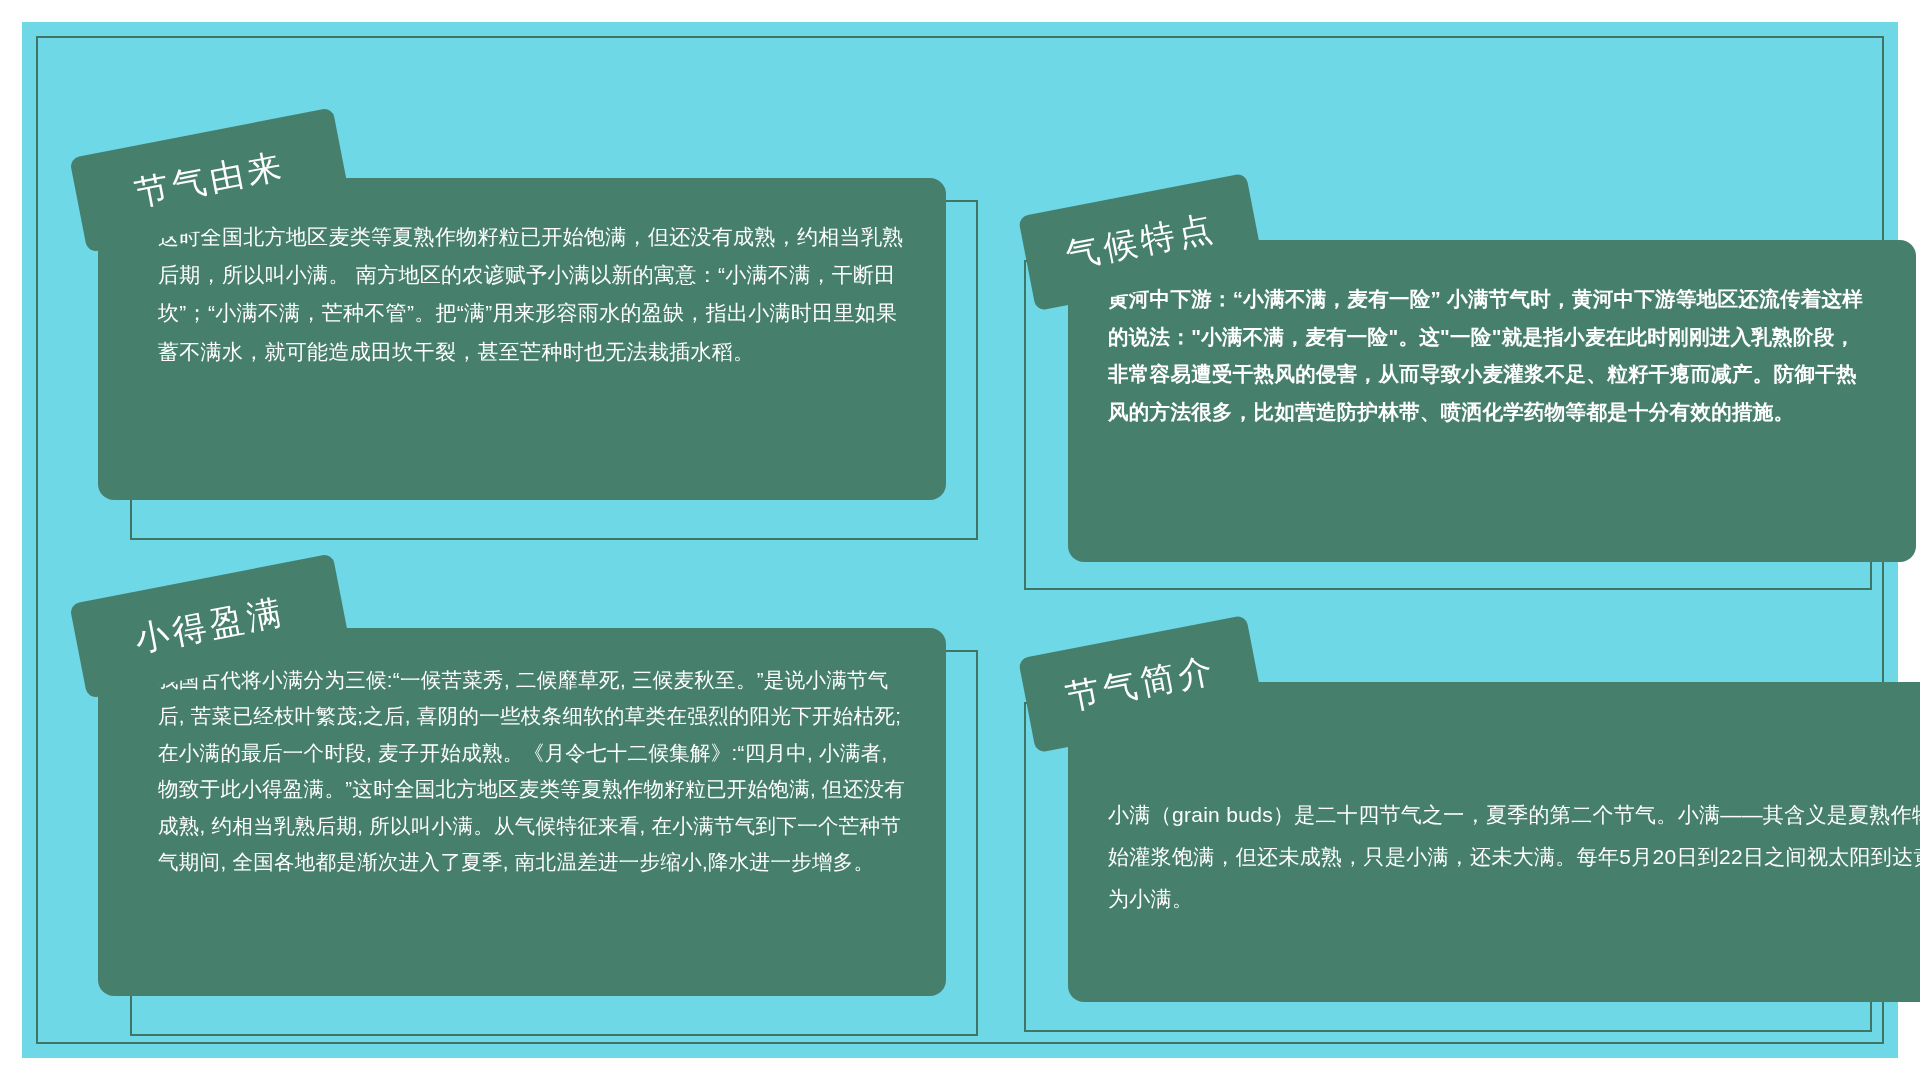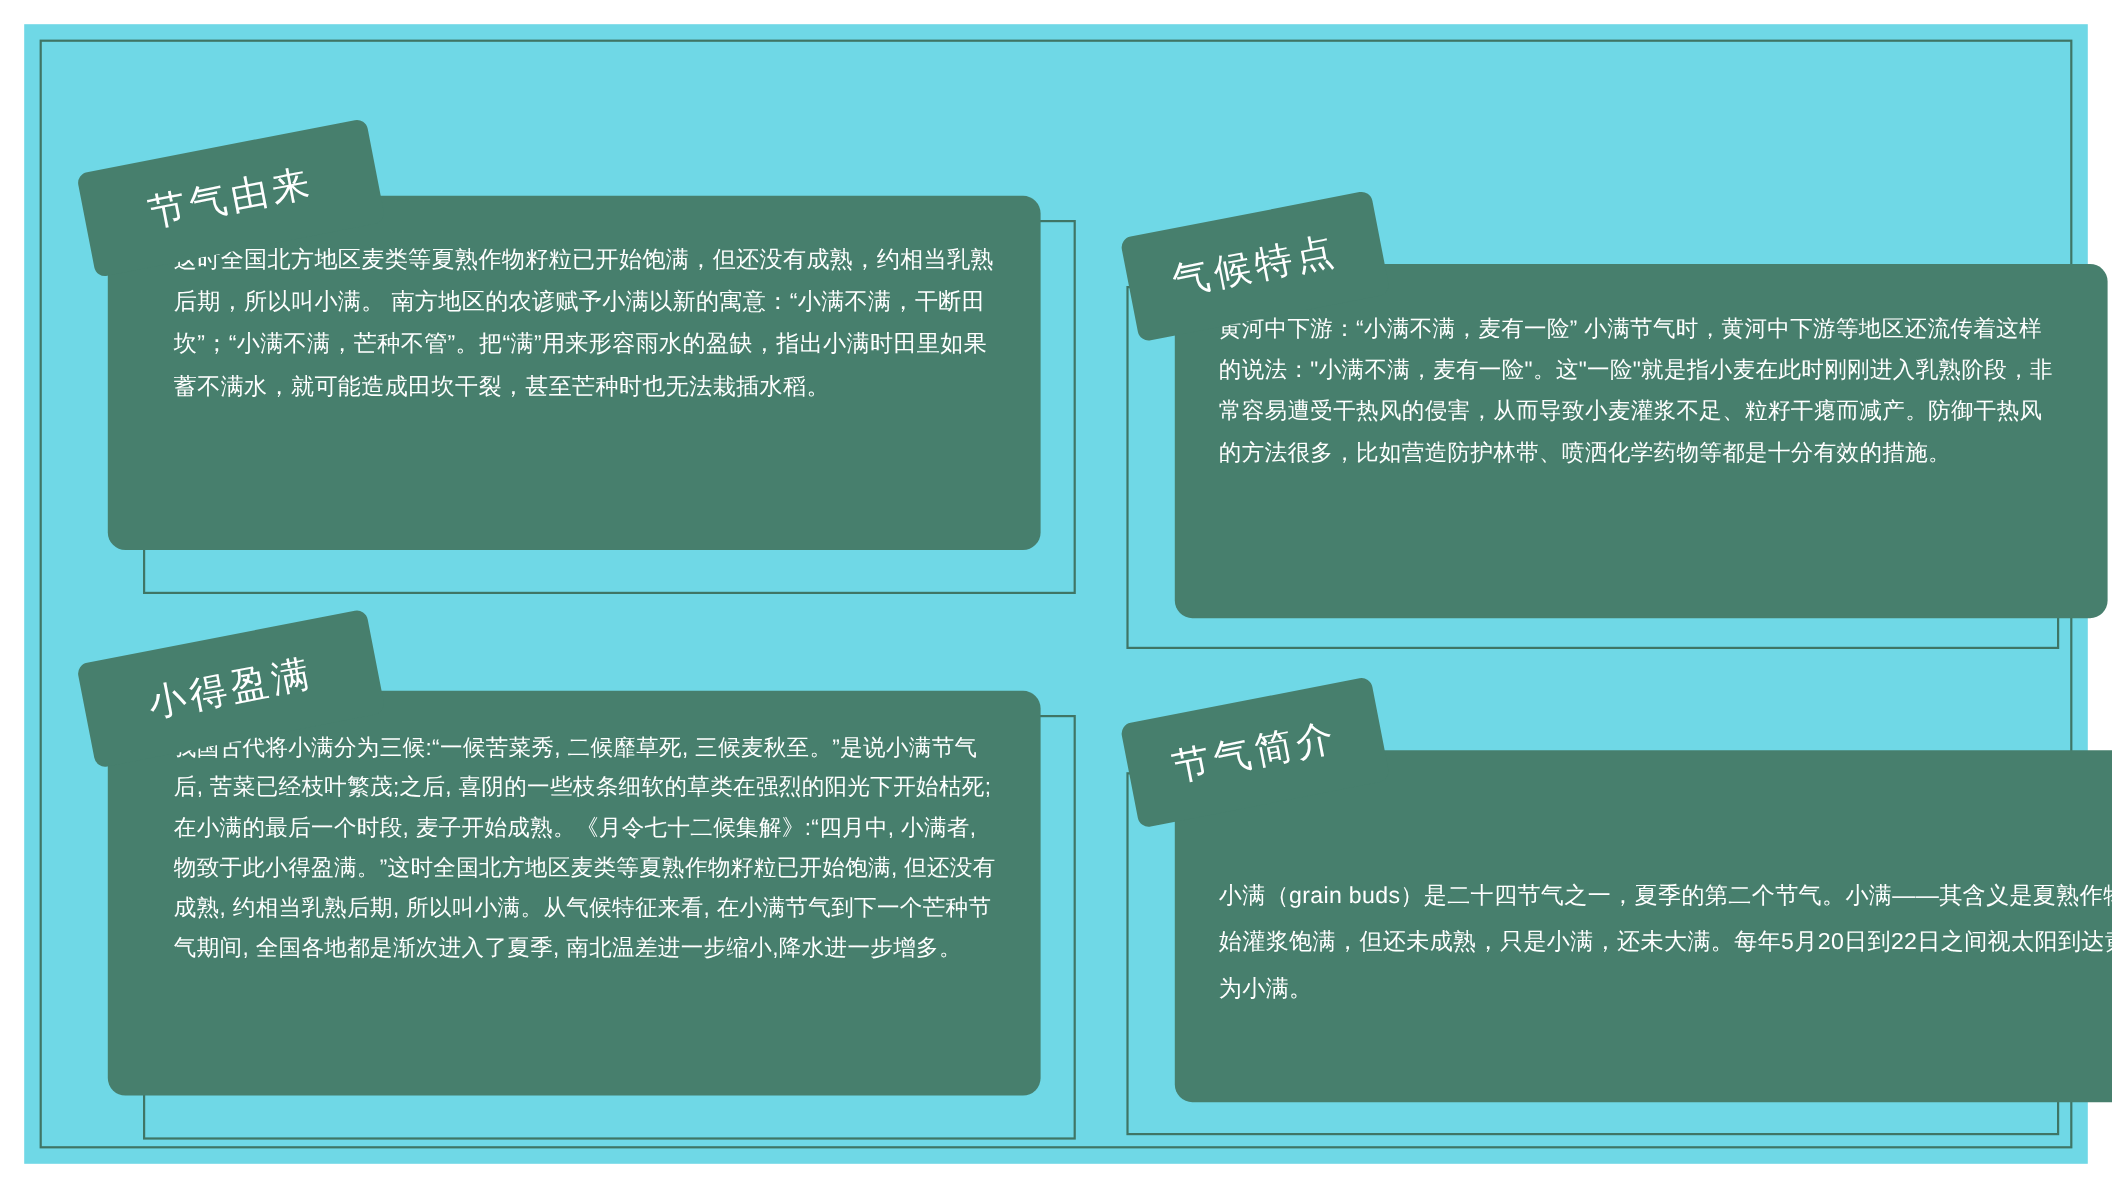--- a/index.html
+++ b/index.html
@@ -73,21 +73,21 @@
 
   
   #panel1{left:98px;top:150px;}
   #panel1 .outline{left:32px;top:50px;width:848px;height:340px;}
   #panel1 .card{left:0px;top:28px;width:848px;height:322px;padding:40px 40px 20px 60px;}
   #panel1 .tab{left:-22px;top:-18px;width:268px;height:96px;}
 
   
   #panel2{left:1022px;top:208px;}
   #panel2 .outline{left:2px;top:52px;width:848px;height:330px;}
-  #panel2 .card{left:46px;top:32px;width:848px;height:322px;padding:40px 40px 20px 40px;}
+  #panel2 .card{left:46px;top:32px;width:848px;height:322px;padding:40px 40px 20px 40px;font-weight:bold;}
   #panel2 .tab{left:3px;top:-14px;width:232px;height:96px;}
 
   
   #panel3{left:98px;top:598px;}
   #panel3 .outline{left:32px;top:52px;width:848px;height:386px;}
   #panel3 .card{left:0px;top:30px;width:848px;height:368px;padding:34px 40px 18px 60px;}
   #panel3 .tab{left:-22px;top:-20px;width:268px;height:96px;}
 
   
   #panel4{left:1022px;top:648px;}

